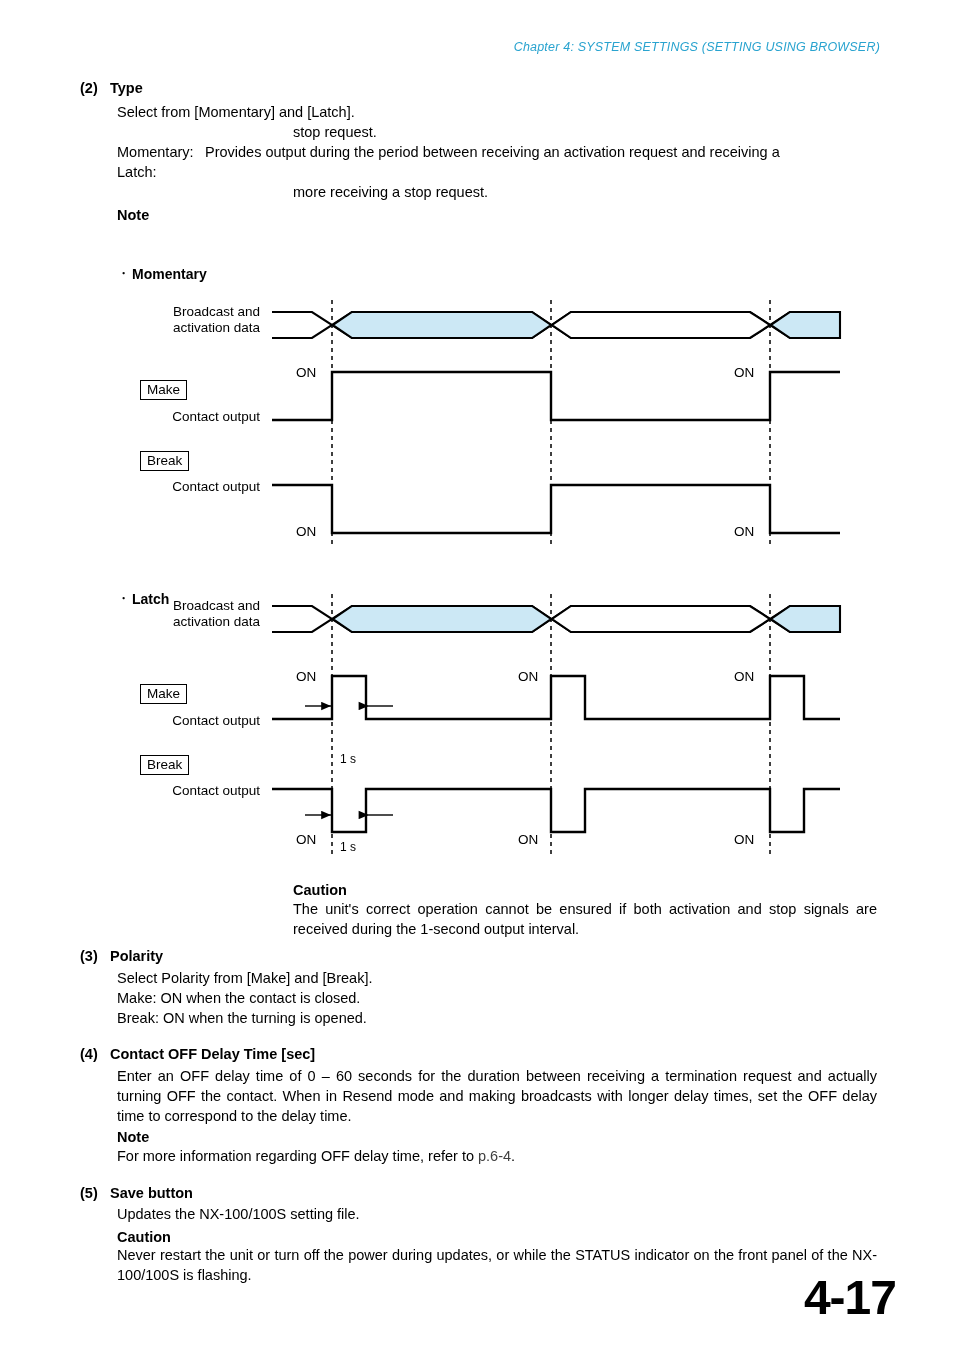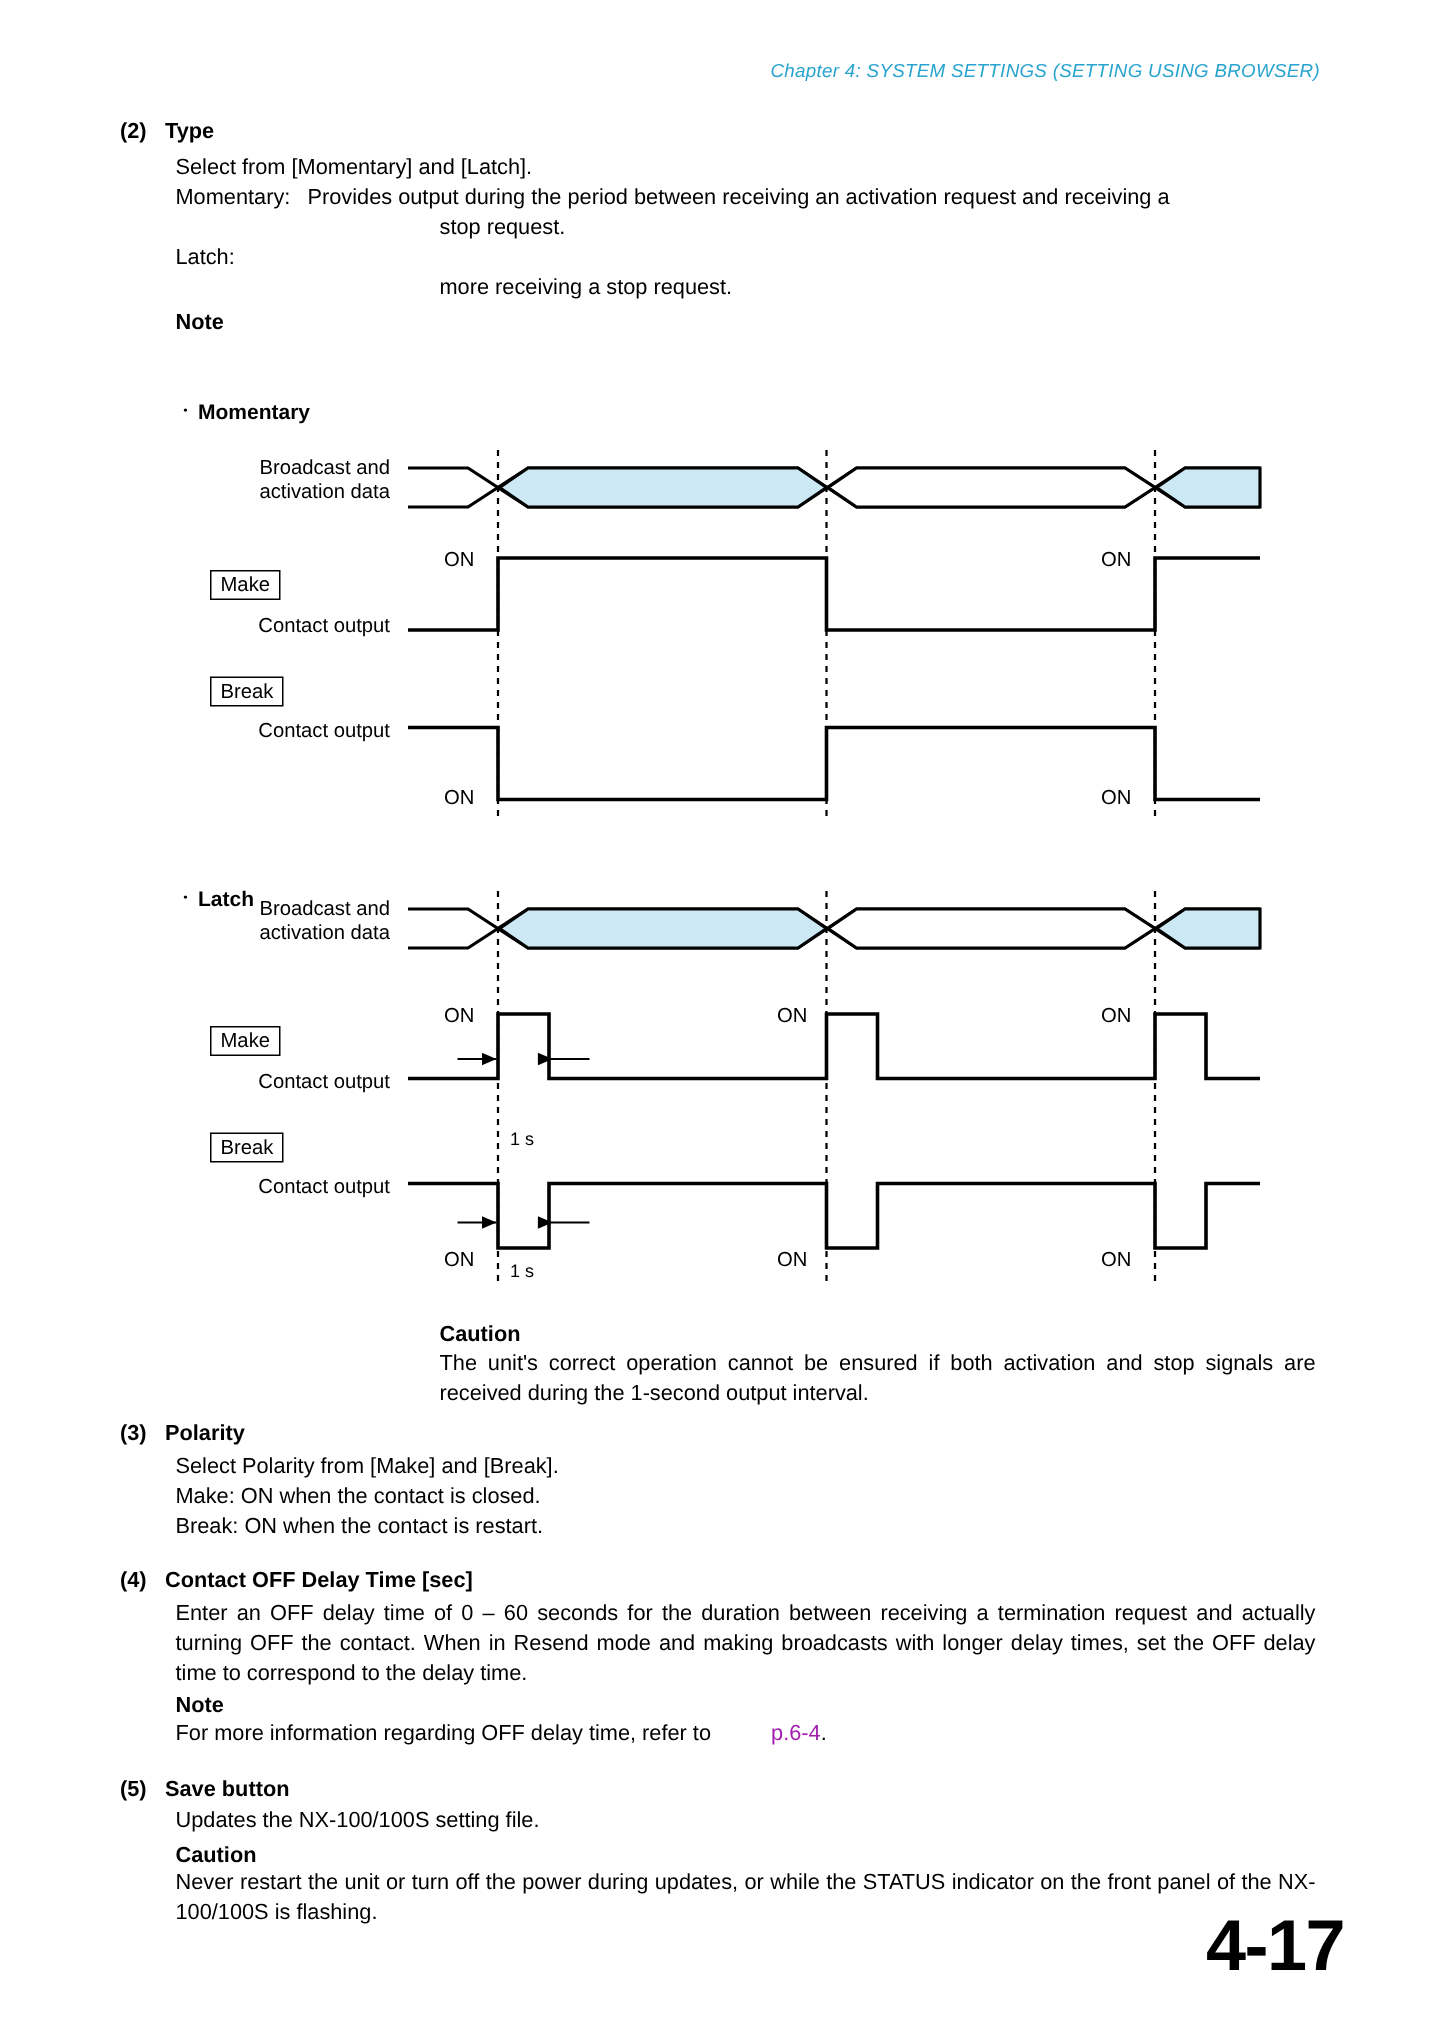--- a/index.html
+++ b/index.html
@@ -48,21 +48,21 @@
   }
   .just {
     text-align: justify;
     text-justify: inter-word;
   }
   .sub-hd {
     font-weight: bold;
     font-size: 14.5px;
     line-height: 20px;
   }
-  .link { color: #a21caf; margin-left: 36px; }
+  .link { color: #404040; }
 
   .deflist { position: absolute; font-size: 14.5px; line-height: 20px; }
   .deflist .row { display: flex; }
   .deflist .term { flex: 0 0 88px; }
   .deflist .desc { flex: 1; text-align: justify; text-justify: inter-word; }
   .deflist .desc.cont { padding-left: 0; }
 
   
   .diag-title {
     position: absolute;
@@ -127,26 +127,26 @@
   <div class="chapter-header">Chapter 4:  SYSTEM SETTINGS (SETTING USING BROWSER)</div>
 
   <div class="num-hd" style="left:80px; top:80px;">
     <span class="n">(2)</span><span>Type</span>
   </div>
 
   <div class="blk body-txt" style="left:117px; top:102px; width:760px;">Select from [Momentary] and [Latch].</div>
 
   <div class="deflist" style="left:117px; top:122px; width:760px;">
     <div class="row">
+      <div class="term"></div>
+      <div class="desc cont" style="text-align:left; padding-left:88px;">stop request.</div>
+    </div>
+    <div class="row">
       <div class="term">Momentary:</div>
       <div class="desc">Provides output during the period between receiving an activation request and receiving a</div>
-    </div>
-    <div class="row">
-      <div class="term"></div>
-      <div class="desc cont" style="text-align:left; padding-left:88px;">stop request.</div>
     </div>
     <div class="row">
       <div class="term">Latch:</div>
     </div>
     <div class="row">
       <div class="term"></div>
       <div class="desc cont" style="text-align:left; padding-left:88px;">more receiving a stop request.</div>
     </div>
   </div>
 
@@ -273,21 +273,21 @@
   </svg>
 
   <div class="blk sub-hd" style="left:293px; top:880px;">Caution</div>
   <div class="blk body-txt just" style="left:293px; top:899px; width:584px;">The unit's correct operation cannot be ensured if both activation and stop signals are received during the 1-second output interval.</div>
 
   <div class="num-hd" style="left:80px; top:948px;">
     <span class="n">(3)</span><span>Polarity</span>
   </div>
   <div class="blk body-txt" style="left:117px; top:968px; width:760px;">Select Polarity from [Make] and [Break].</div>
   <div class="blk body-txt" style="left:117px; top:988px; width:760px;">Make:  ON when the contact is closed.</div>
-  <div class="blk body-txt" style="left:117px; top:1008px; width:760px;">Break: ON when the contact is restart.</div>
+  <div class="blk body-txt" style="left:117px; top:1008px; width:760px;">Break: ON when the turning is opened.</div>
 
   <div class="num-hd" style="left:80px; top:1046px;">
     <span class="n">(4)</span><span>Contact OFF Delay Time [sec]</span>
   </div>
   <div class="blk body-txt just" style="left:117px; top:1066px; width:760px;">Enter an OFF delay time of 0 – 60 seconds for the duration between receiving a termination request and actually turning OFF the contact. When in Resend mode and making broadcasts with longer delay times, set the OFF delay time to correspond to the delay time.</div>
   <div class="blk sub-hd" style="left:117px; top:1127px;">Note</div>
   <div class="blk body-txt" style="left:117px; top:1146px; width:760px;">
     <span>For more information regarding OFF delay time, refer to </span><span class="link">p.6-4</span><span>.</span>
   </div>
 

